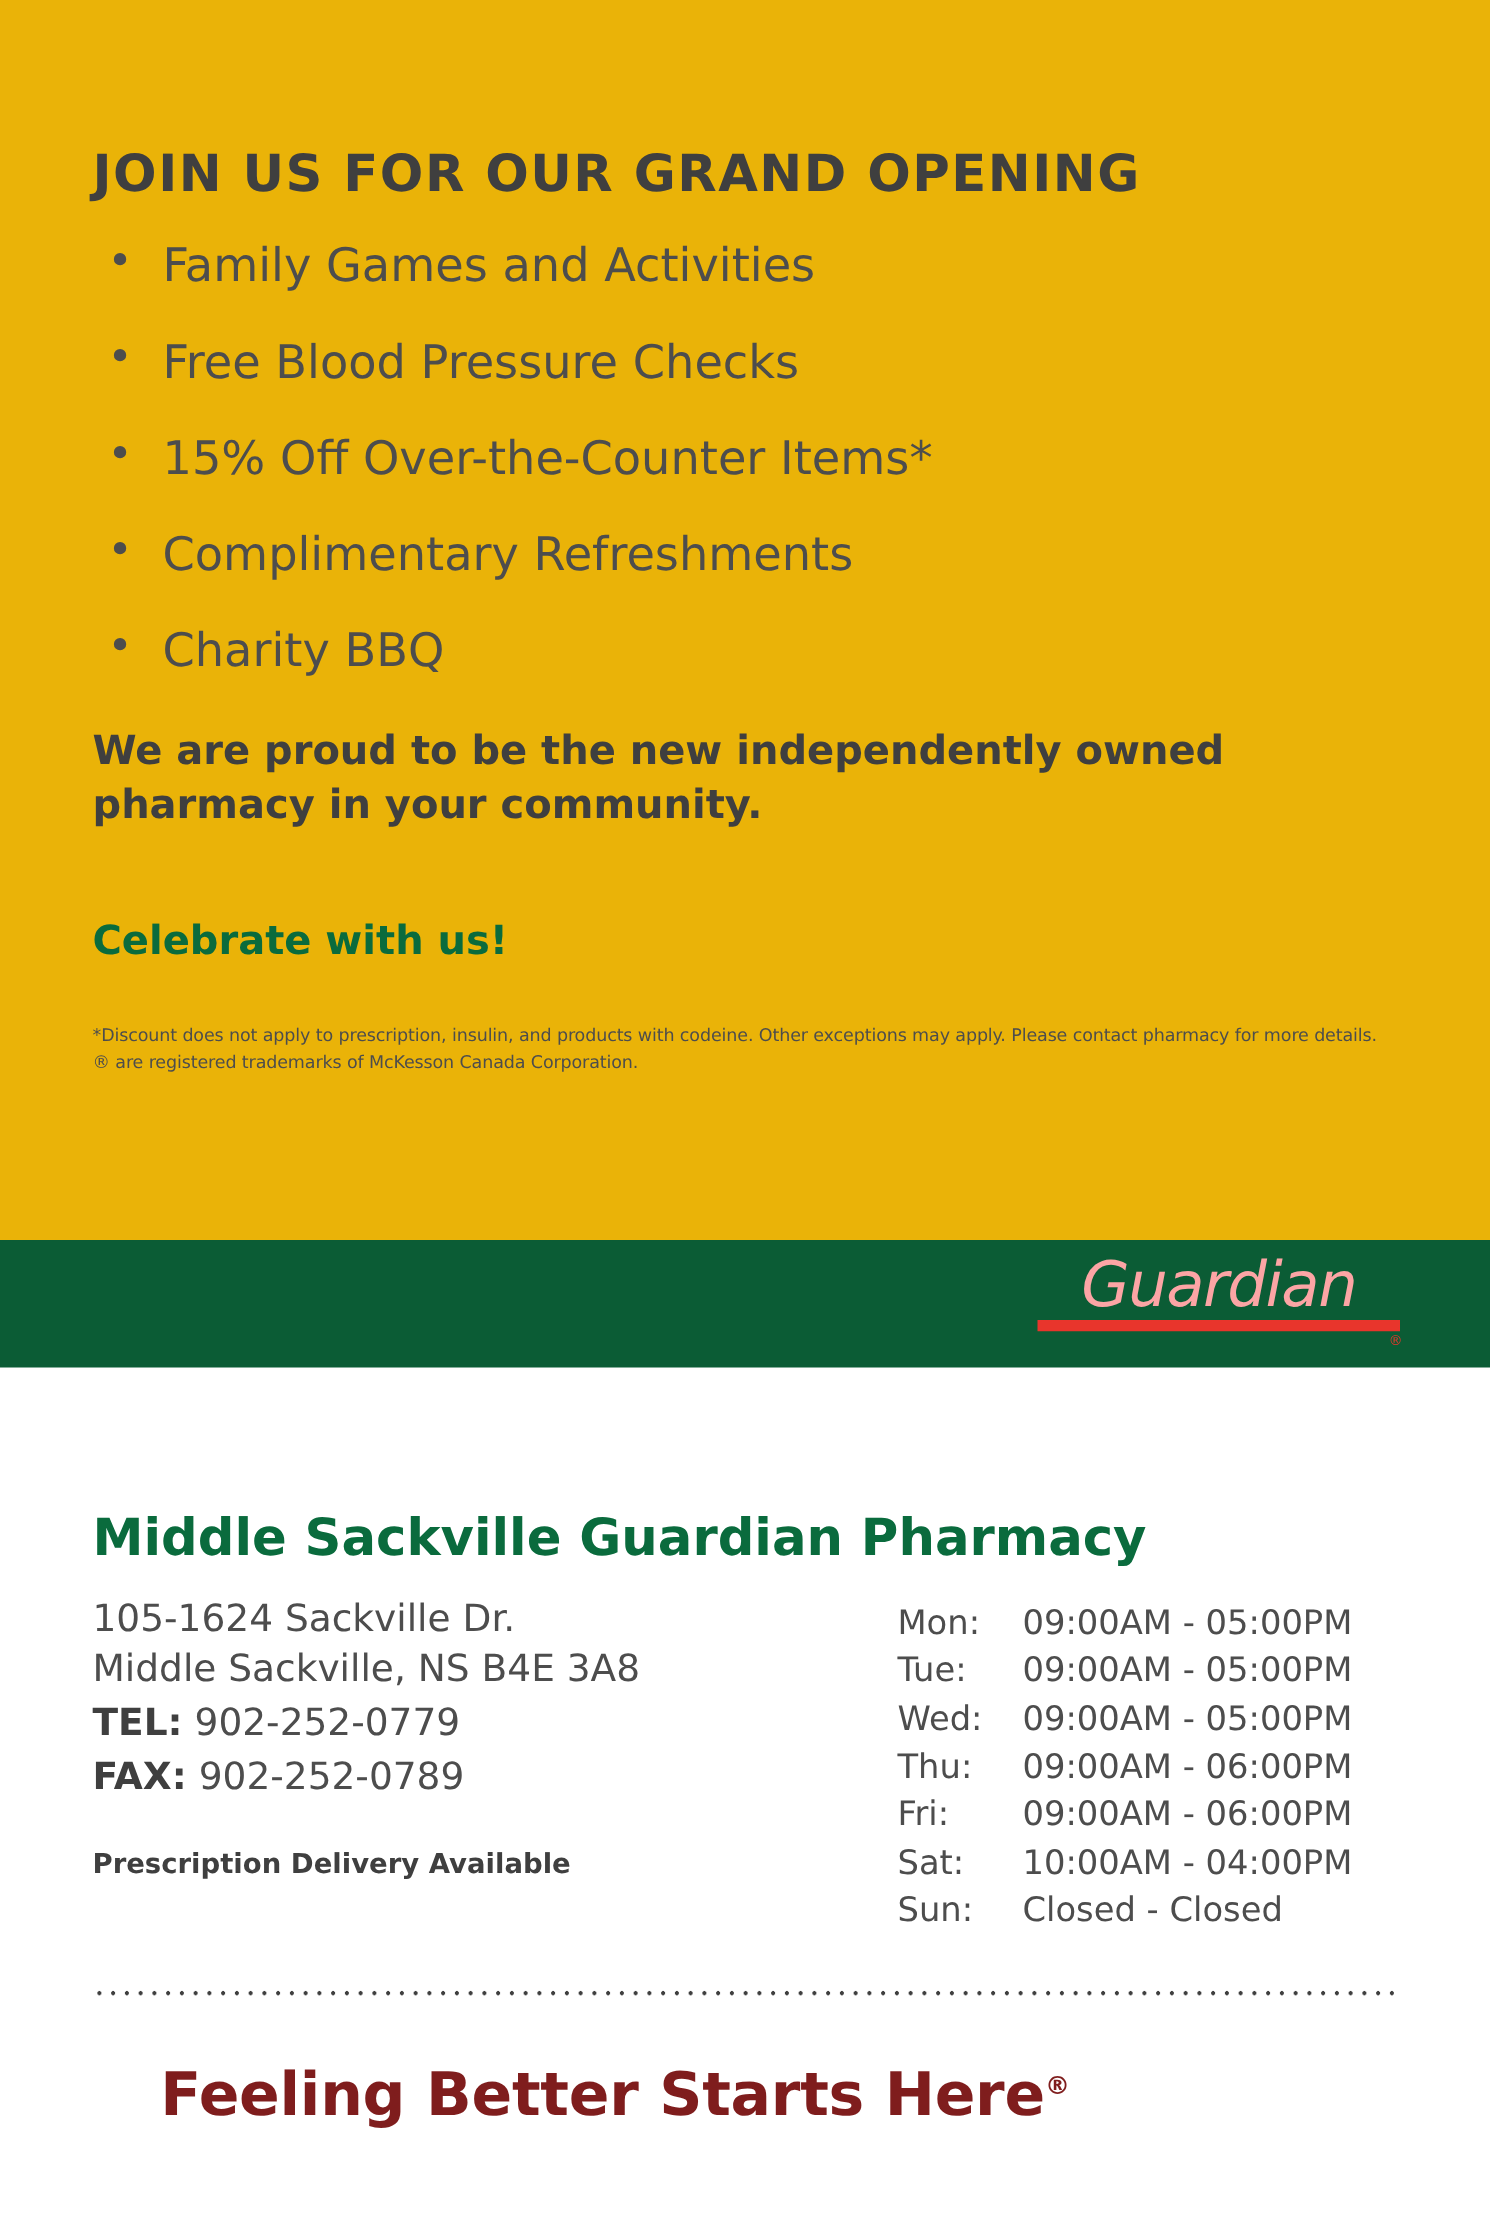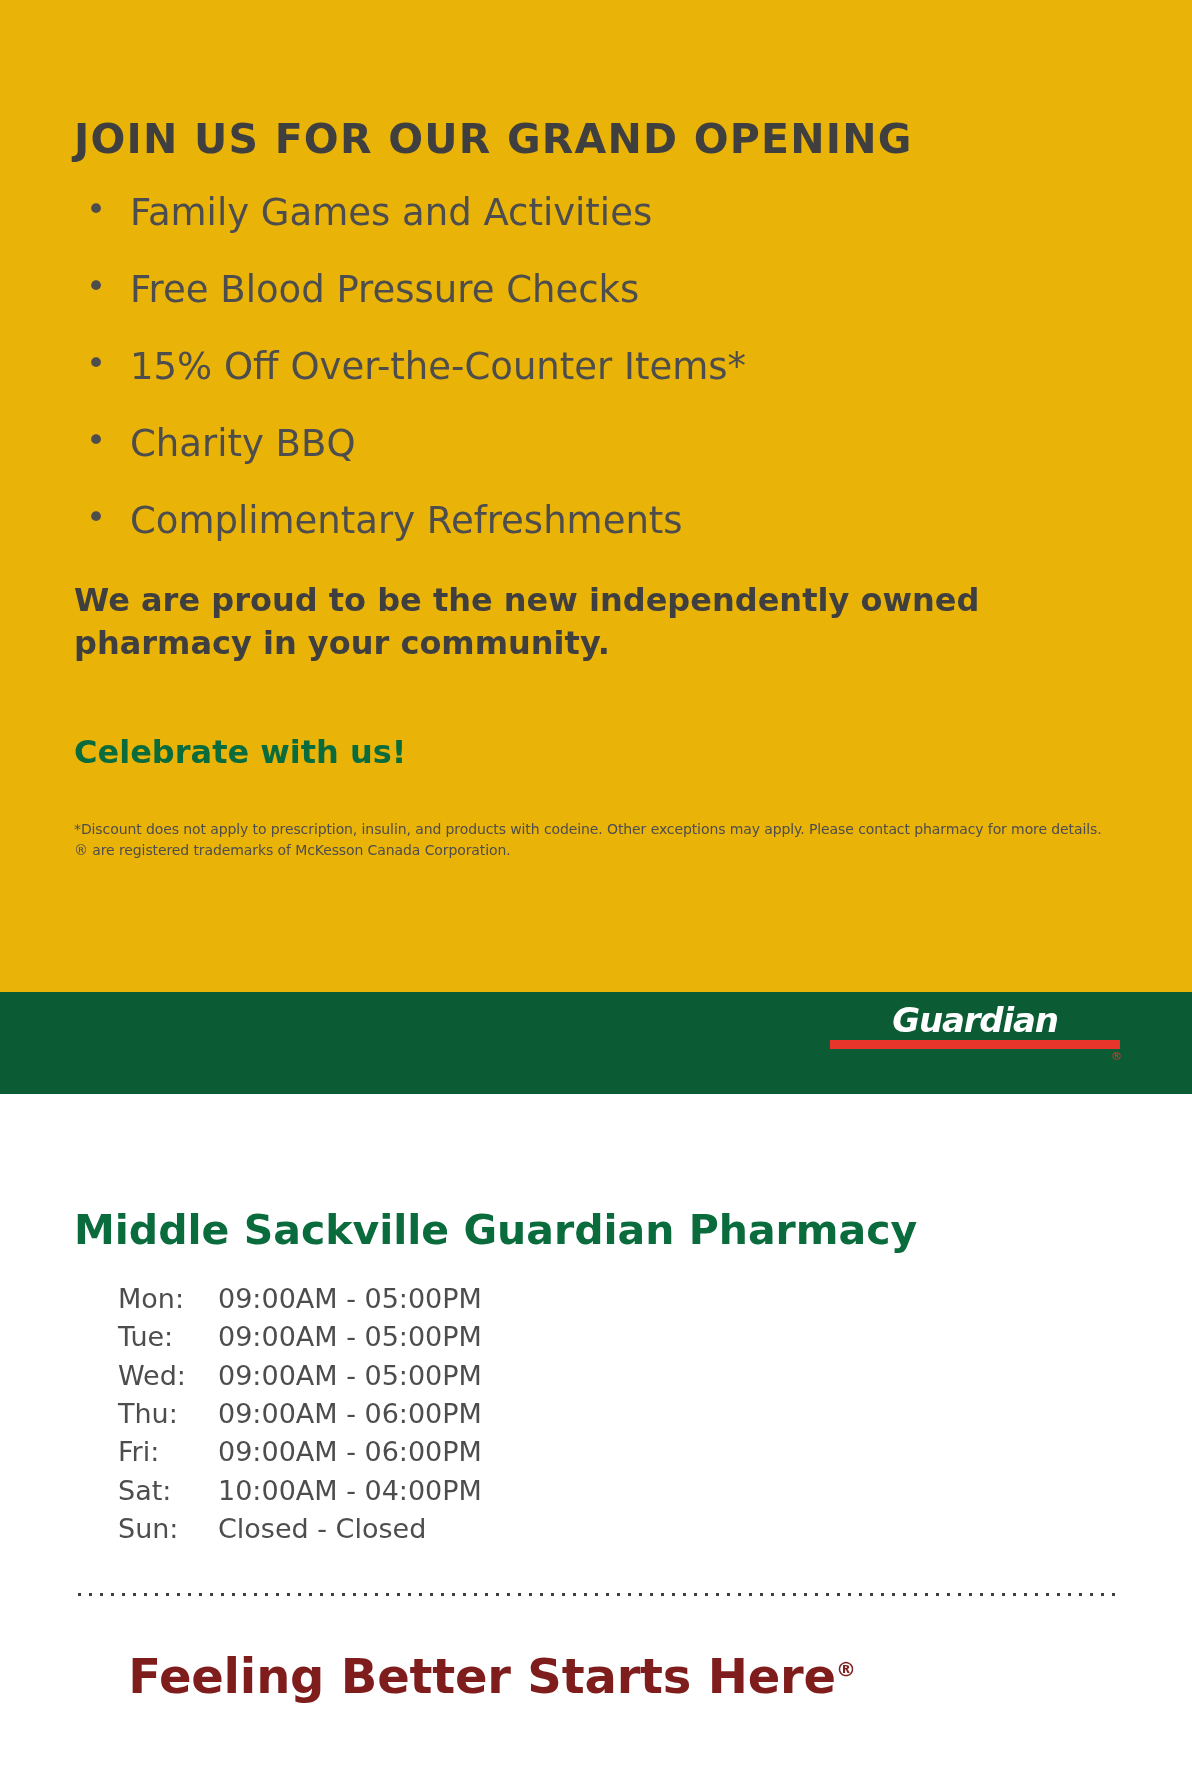--- a/index.html
+++ b/index.html
@@ -97,23 +97,23 @@
   }
   .logo-wrap {
     position: absolute;
     right: 72px;
     top: 11px;
     width: 290px;
     text-align: center;
   }
   .logo-word {
     font-family: "DejaVu Sans", "Liberation Sans", sans-serif;
-    font-size: 34px;
-    font-weight: bold;
-    color: #ffffff;
+    font-size: 50px;
+    font-weight: normal;
+    color: #fca5a5;
     letter-spacing: -1.2px;
     line-height: 1;
     font-style: italic;
   }
   .logo-rule {
     height: 9px;
     background: #e8352c;
     margin-top: 3px;
     position: relative;
   }
@@ -218,22 +218,22 @@
 
 <div class="promo-panel">
   <div class="promo-inner">
 
     <h1 class="promo-heading">JOIN US FOR OUR GRAND OPENING</h1>
 
     <ul class="promo-list">
       <li>Family Games and Activities</li>
       <li>Free Blood Pressure Checks</li>
       <li>15% Off Over-the-Counter Items*</li>
+      <li>Complimentary Refreshments</li>
       <li>Charity BBQ</li>
-      <li>Complimentary Refreshments</li>
     </ul>
 
     <div class="promo-sub">We are proud to be the new independently owned pharmacy in your community.</div>
 
     <div class="promo-celebrate">Celebrate with us!</div>
 
     <div class="promo-fineprint">*Discount does not apply to prescription, insulin, and products with codeine. Other exceptions may apply. Please contact pharmacy for more details. ® are registered trademarks of McKesson Canada Corporation.</div>
   </div>
 </div>
 
@@ -244,20 +244,35 @@
       <span class="logo-reg">®</span>
     </div>
   </div>
 </div>
 
 <div class="store-block">
   <div class="store-name">Middle Sackville Guardian Pharmacy</div>
 
   <div class="store-cols">
 
+    <div class="store-left">
+      <div class="addr-line">105-1624 Sackville Dr.</div>
+      <div class="addr-line">Middle Sackville, NS B4E 3A8</div>
+
+      <div class="contact-line">
+        <span class="contact-label">TEL:</span>
+        <span>902-252-0779</span>
+      </div>
+      <div class="contact-line">
+        <span class="contact-label">FAX:</span>
+        <span>902-252-0789</span>
+      </div>
+
+      <div class="delivery">Prescription Delivery Available</div>
+    </div>
 
     <div class="hours">
       <div class="hours-row">
         <span class="hours-day">Mon:</span>
         <span class="hours-time">09:00AM - 05:00PM</span>
       </div>
       <div class="hours-row">
         <span class="hours-day">Tue:</span>
         <span class="hours-time">09:00AM - 05:00PM</span>
       </div>

